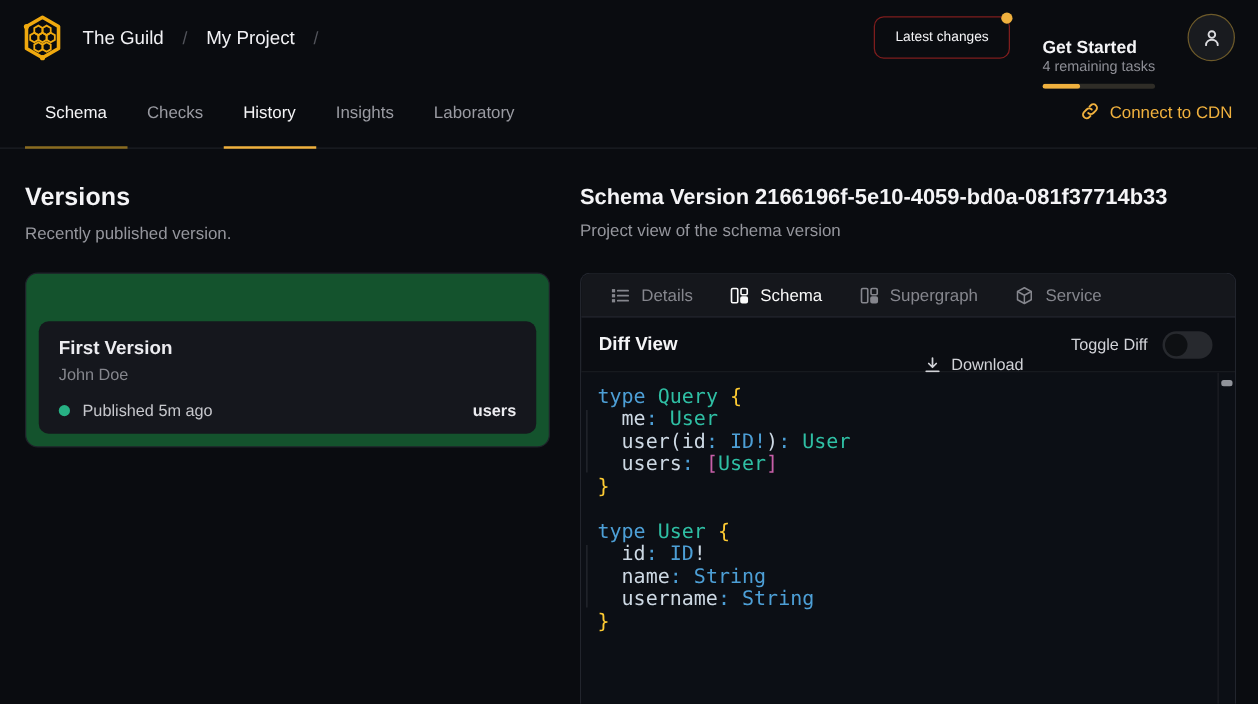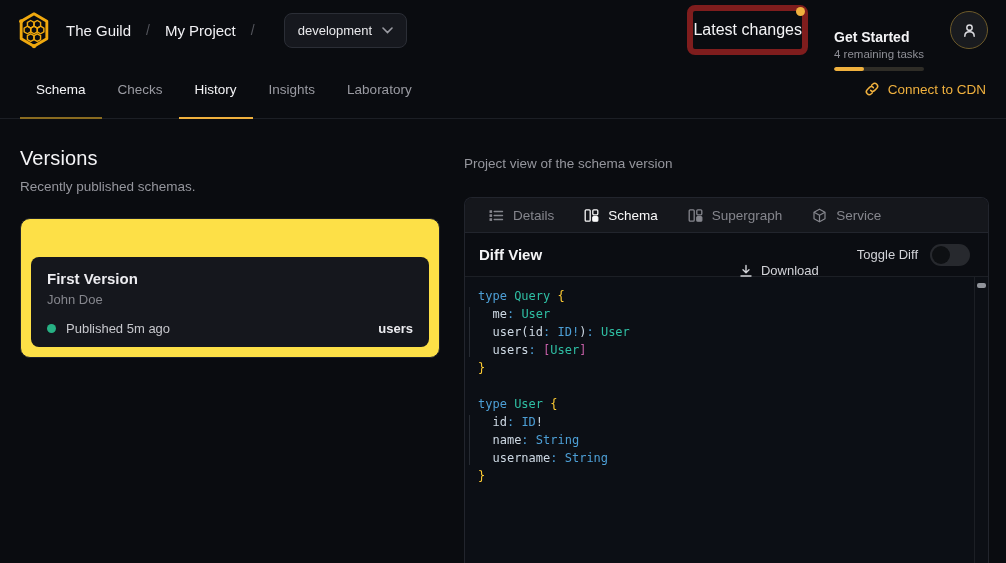--- a/index.html
+++ b/index.html
@@ -20,22 +20,22 @@
   .crumb.second { margin-left:0; }
   .crumb-sep { color:#53555c; margin:0 15px; font-size:14px; }
   .target-select {
     display:flex; align-items:center; gap:10px; margin-left:14px;
     background:#16181e; border:1px solid #2b2e36; border-radius:8px;
     padding:9px 13px; color:#e9e9ec; font-size:13px; cursor:pointer;
     font-family:inherit;
   }
   .topbar-right { margin-left:auto; display:flex; align-items:center; gap:26px; }
   .latest-btn {
-    position:relative; background:transparent; border:6px solid #7f1d1d;
-    border-radius:8px; padding:10px 0; color:#f4f4f6; font-size:16px;
+    position:relative; background:transparent; border:1px solid #7f1d1d;
+    border-radius:8px; padding:10px 16px; color:#f4f4f6; font-size:11px;
     cursor:pointer; font-family:inherit;
   }
   .latest-dot {
     position:absolute; top:-4px; right:-3px; width:9px; height:9px;
     border-radius:50%; background:var(--accent);
   }
   .get-started { width:90px;margin-top:40px; }
   .gs-title { font-size:14px; font-weight:600; color:#f4f4f6; }
   .gs-sub { font-size:11.5px; color:#8e8f96; margin-top:3px; white-space:nowrap; }
   .gs-track { margin-top:7px; height:4px; border-radius:2px; background:#2f2d27; overflow:hidden; }
@@ -63,27 +63,27 @@
   .mtab.underline-dim::after { background:var(--accent-dim); }
   .cdn-link {
     margin-left:auto; display:flex; align-items:center; gap:8px;
     color:var(--accent); font-size:13.5px; cursor:pointer; text-decoration:none;
   }
 
   
   .content { display:flex; }
   .left-col { width:444px; flex:none; padding:28px 0 0 20px; }
   .right-col { flex:1; padding:28px 17px 0 20px; min-width:0; }
-  .section-title { font-size:20px; font-weight:400; color:#f4f4f6; letter-spacing:.1px; }
+  .section-title { font-size:20px; font-weight:700; color:#f4f4f6; letter-spacing:.1px; }
   .detail-title { font-size:17.5px; font-weight:700; color:#f4f4f6; white-space:nowrap; }
   .section-sub { font-size:13.5px; color:#95969d; margin-top:9px; }
 
   .outer-card {
     margin-top:24px; width:420px; height:140px;
-    border:1px solid #1f222a; border-radius:10px; background:#fde047;
+    border:1px solid #1f222a; border-radius:10px; background:#14532d;
     padding:38px 10px 8px 10px;
   }
   .version-card {
     height:90px; background:#15171d; border-radius:8px; padding:13px 16px;
     cursor:pointer;
   }
   .vc-name { font-size:15px; font-weight:600; color:#ececf0; }
   .vc-author { font-size:13px; color:#85868d; margin-top:5px; }
   .vc-row { display:flex; align-items:center; margin-top:14px; }
   .vc-dot { width:9px; height:9px; border-radius:50%; margin-right:10px; }
@@ -108,21 +108,21 @@
   }
   .diff-title { font-size:15px; font-weight:700; color:#f4f4f6; }
   .diff-actions { margin-left:auto; display:flex; align-items:center; }
   .download-btn { display:flex; align-items:center; gap:8px; color:#d2d3d8; font-size:13px; cursor:pointer; background:none; border:none; font-family:inherit;margin-top:32px; }
   .toggle-label { margin-left:38px; font-size:13px; color:#d2d3d8; }
   .toggle { margin-left:12px; width:40px; height:22px; border-radius:11px; background:#27292e; position:relative; cursor:pointer; }
   .toggle .knob { position:absolute; top:2px; left:2px; width:18px; height:18px; border-radius:50%; background:#0e1013; }
 
   .code-area { position:relative; flex:1; background:#0c0f15; overflow:hidden; }
   .code-pre {
-    font-family:"DejaVu Sans Mono", monospace; font-size:12px; line-height:18px;
+    font-family:"DejaVu Sans Mono", monospace; font-size:16px; line-height:18px;
     padding:10px 20px 10px 13px; white-space:pre;
   }
   .tk-kw { color:var(--code-kw); }
   .tk-type { color:var(--code-type); }
   .tk-brace { color:var(--code-brace); }
   .tk-bracket { color:var(--code-bracket); }
   .tk-field { color:var(--code-field); }
   .tk-plain { color:var(--code-plain); }
   .indent-guide { position:absolute; left:4px; width:1px; background:#262a31; }
   .code-scrollbar {
@@ -151,28 +151,20 @@
           </g>
         </g>
         <circle cx="4.5" cy="10.8" r="2.2" fill="#f0a90e"></circle>
         <circle cx="18" cy="37" r="2.2" fill="#f0a90e"></circle>
       </svg>
     </span>
     <span class="crumb">The Guild</span>
     <span class="crumb-sep">/</span>
     <span class="crumb second">My Project</span>
     <span class="crumb-sep">/</span>
-    <button class="target-select">
-      <span>development</span>
-      <span>
-        <svg width="11" height="7" viewBox="0 0 11 7" fill="none" stroke="#9a9ba2" stroke-width="1.6" stroke-linecap="round">
-            <path d="M1 1 L5.5 5.5 L10 1"></path>
-          </svg>
-      </span>
-    </button>
   </div>
 
   <div class="topbar-right">
     <button class="latest-btn">
       <span>Latest changes</span>
       <span class="latest-dot"></span>
     </button>
     <div class="get-started">
       <div class="gs-title">Get Started</div>
       <div class="gs-sub">4 remaining tasks</div>
@@ -207,37 +199,38 @@
       </svg>
     </span>
     <span>Connect to CDN</span>
   </a>
 </nav>
 
 <main class="content">
 
   <section class="left-col">
     <h2 class="section-title">Versions</h2>
-    <p class="section-sub">Recently published schemas.</p>
+    <p class="section-sub">Recently published version.</p>
     <div class="outer-card">
       <div id="version-list">
           <div class="version-card">
             <div class="vc-name">First Version</div>
             <div class="vc-author">John Doe</div>
             <div class="vc-row">
               <span class="vc-dot" style="background: rgb(39, 177, 132);"></span>
               <span class="vc-status">Published 5m ago</span>
               <span class="vc-service">users</span>
             </div>
           </div>
         </div>
     </div>
   </section>
 
   <section class="right-col">
+    <h2 class="detail-title">Schema Version 2166196f-5e10-4059-bd0a-081f37714b33</h2>
     <p class="section-sub">Project view of the schema version</p>
 
     <div class="panel">
       <div class="panel-tabs" id="panel-tabs">
           <button class="ptab">
             <span>
               <svg width="15" height="15" viewBox="0 0 15 15" stroke="currentColor" fill="currentColor">
                 <g stroke-width="1.4" stroke-linecap="round">
                   <path d="M5.2 3.5 H13.5 M5.2 7.5 H13.5 M5.2 11.5 H13.5"></path>
                 </g>

